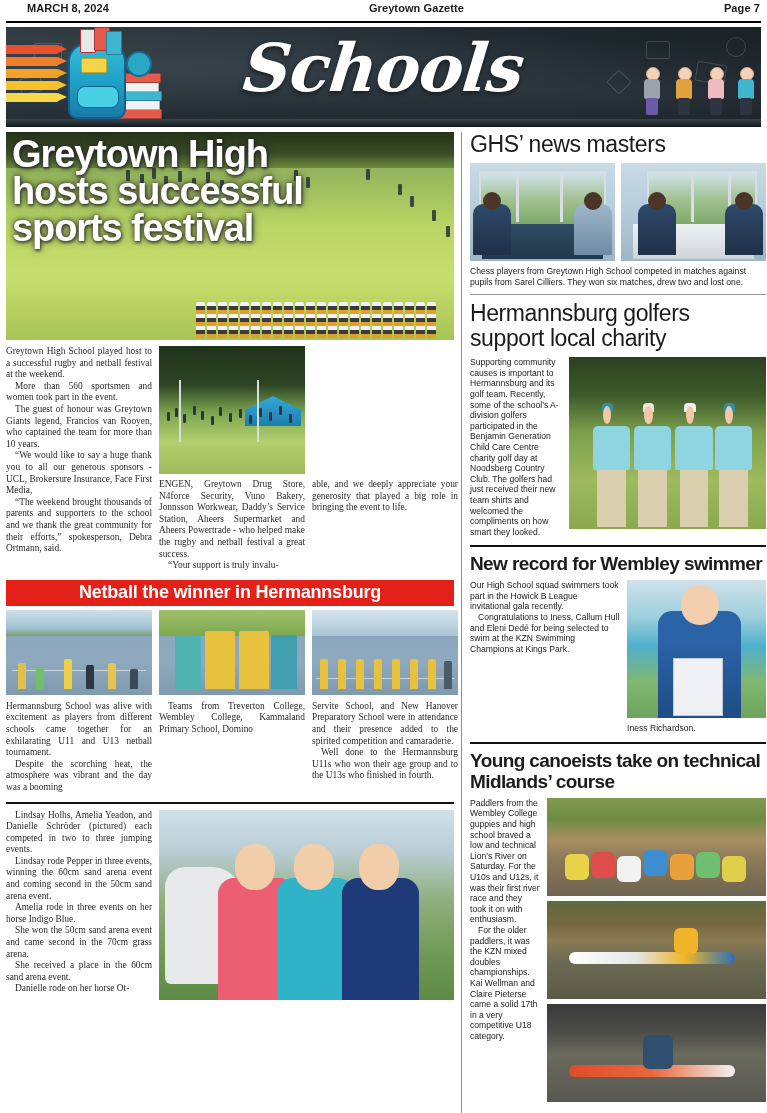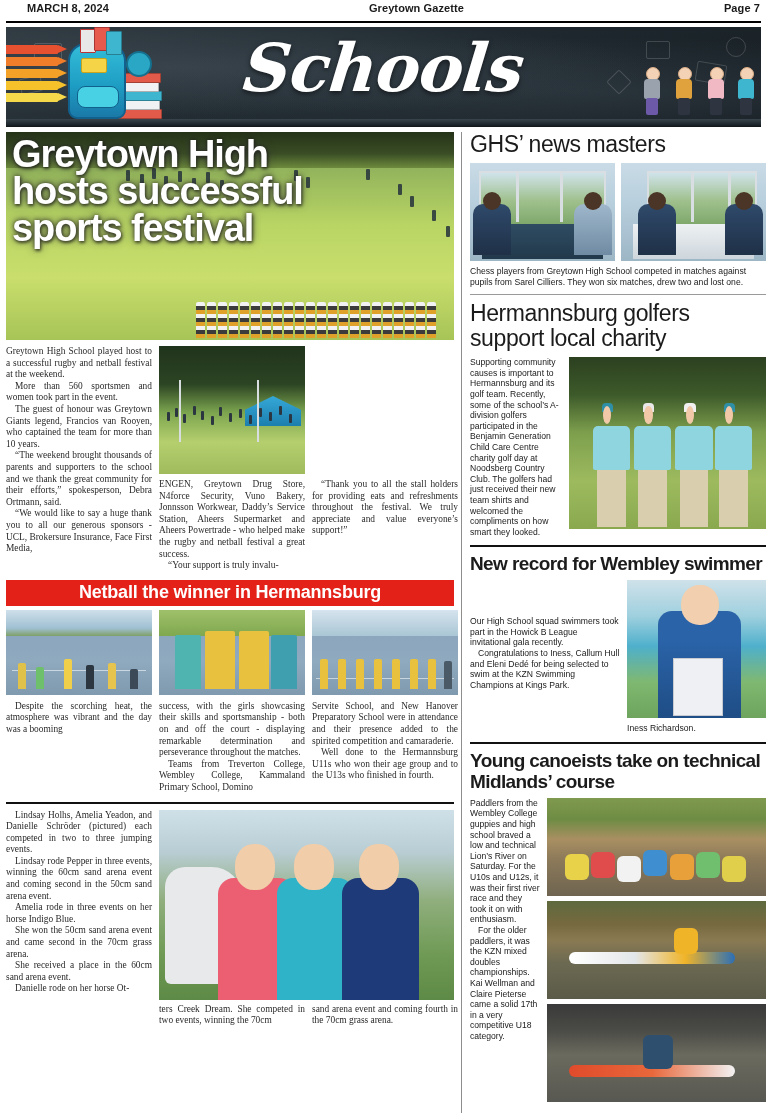--- a/index.html
+++ b/index.html
@@ -303,21 +303,21 @@
   .golf-text { width: 92px; flex: 0 0 92px; }
   .golf-photo { flex: 1 1 0; height: 172px; overflow: hidden; position: relative;
     background: linear-gradient(180deg,#2c4020 0%,#3d5a2a 22%,#7d9f4d 44%,#9dba5e 72%,#8aa94f 100%); }
   .golfer { position:absolute; bottom:2px; width:19%; height:72%; }
   .golfer .shirt { position:absolute; left:0; right:0; top:18%; height:36%; background:#8fd5e0; border-radius:5px 5px 2px 2px;}
   .golfer .pants { position:absolute; left:12%; right:12%; top:54%; bottom:0; background:#d9cfae;}
   .golfer .head { position:absolute; left:28%; top:2%; width:22%; height:15%; border-radius:50%; background:#f1c9a8;}
   .golfer .cap { position:absolute; left:24%; top:0; width:30%; height:7%; border-radius:4px 4px 0 0; background:#2f8fa6;}
 
   .swim-wrap { display: flex; gap: 7px; margin-top: 4px; }
-  .swim-text { width: 150px; flex: 0 0 150px; margin-top: 36px; }
+  .swim-text { width: 150px; flex: 0 0 150px; }
   .swim-right { flex: 1 1 0; }
   .swim-photo { height: 138px; overflow: hidden; position: relative;
     background: linear-gradient(180deg,#cfe2ea 0%,#9fd0de 26%,#4fb0cc 48%,#7fb870 74%,#6ea45e 100%); }
   .swimmer { position:absolute; left:22%; right:18%; bottom:0; top:22%;
     background: linear-gradient(180deg,#2a63a8 28%, #1f4d85 100%); border-radius: 14px 14px 0 0; }
   .swimmer .head { position:absolute; left:28%; top:-26px; width:38px; height:40px; border-radius:48%; background:#f2cfae; }
   .swimmer .cert { position:absolute; left:18%; bottom:2px; width:58%; height:52%; background:#eef0f3; border:1px solid #c8ccd0;}
 
   .canoe-wrap { display: flex; gap: 7px; margin-top: 3px; }
   .canoe-text { width: 70px; flex: 0 0 70px; }
@@ -463,22 +463,22 @@
             <div class="lp-player" style="left:231px;"></div>
         </div>
         <div class="headline-overlay">Greytown High hosts successful sports festival</div>
       </div>
 
       <div class="body3">
         <div class="bcol">
           <p class="art first">Greytown High School played host to a successful rugby and netball festival at the weekend.</p>
           <p class="art">More than 560 sportsmen and women took part in the event.</p>
           <p class="art">The guest of honour was Greytown Giants legend, Francios van Rooyen, who captained the team for more than 10 years.</p>
+          <p class="art">“We would like to say a huge thank you to all our generous sponsors - UCL, Brokersure Insurance, Face First Media,</p>
           <p class="art">“The weekend brought thousands of parents and supporters to the school and we thank the great community for their efforts,” spokesperson, Debra Ortmann, said.</p>
-          <p class="art">“We would like to say a huge thank you to all our generous sponsors - UCL, Brokersure Insurance, Face First Media,</p>
         </div>
         <div class="bcol">
           <div class="inline-photo">
             <div class="ip-tent"></div>
             <div class="ip-pole" style="left:20px;top:34px;height:62px;"></div>
             <div class="ip-pole" style="left:98px;top:34px;height:62px;"></div>
             <div class="ip-crowd">
               <div class="ip-p" style="left:8px;top:10px;"></div>
                 <div class="ip-p" style="left:16px;top:6px;"></div>
               <div class="ip-p" style="left:24px;top:12px;"></div>
@@ -493,21 +493,21 @@
                 <div class="ip-p" style="left:110px;top:10px;"></div>
               <div class="ip-p" style="left:120px;top:4px;"></div>
                 <div class="ip-p" style="left:130px;top:12px;"></div>
             </div>
           </div>
           <p class="art first">ENGEN, Greytown Drug Store, N4force Security, Vuno Bakery, Jonnsson Workwear, Daddy’s Service Station, Aheers Supermarket and Aheers Powertrade - who helped make the rugby and netball festival a great success.</p>
           <p class="art">“Your support is truly invalu-</p>
         </div>
         <div class="bcol">
           <div style="height:133px;"></div>
-          <p class="art">“Thank you to all the stall holders for providing eats and refreshments throughout the festival. We truly appreciate and value everyone’s support!”</p>
+          <p class="art first">able, and we deeply appreciate your generosity that played a big role in bringing the event to life.</p>
         </div>
       </div>
 
       <div class="red-banner" style="background:#e32119;">
         <span>Netball the winner in Hermannsburg</span>
       </div>
 
       <div class="photo-row">
         <div class="ph court">
           <div class="sky"></div>
@@ -535,24 +535,24 @@
           <div class="pl" style="left:62px;background:#e8c23f;height:30px;"></div>
           <div class="pl" style="left:80px;background:#e8c23f;height:30px;"></div>
           <div class="pl" style="left:98px;background:#e8c23f;height:30px;"></div>
           <div class="pl" style="left:116px;background:#e8c23f;height:30px;"></div>
           <div class="pl" style="left:132px;background:#4a5a66;height:28px;"></div>
         </div>
       </div>
 
       <div class="body3" style="margin-top:6px;">
         <div class="bcol">
+          <p class="art first">Hermannsburg School was alive with excitement as players from different schools came together for an exhilarating U11 and U13 netball tournament.</p>
           <p class="art">Despite the scorching heat, the atmosphere was vibrant and the day was a booming</p>
         </div>
         <div class="bcol">
-          <p class="art first">success, with the girls showcasing their skills and sportsmanship - both on and off the court - displaying remarkable determination and perseverance throughout the matches.</p>
           <p class="art">Teams from Treverton College, Wembley College, Kammaland Primary School, Domino</p>
         </div>
         <div class="bcol">
           <p class="art first">Servite School, and New Hanover Preparatory School were in attendance and their presence added to the spirited competition and camaraderie.</p>
           <p class="art">Well done to the Hermannsburg U11s who won their age group and to the U13s who finished in fourth.</p>
         </div>
       </div>
 
       <hr class="thick">
 
@@ -573,29 +573,20 @@
           </div>
           <div class="girl" style="left:40%;background:#2fb3c8;">
             <div class="head"></div>
           </div>
           <div class="girl" style="left:62%;background:#1e3a78;">
             <div class="head"></div>
           </div>
         </div>
       </div>
 
-      <div class="eq-bottom">
-        <div class="bc"></div>
-        <div class="bc">
-          <p class="art first">ters Creek Dream. She competed in two events, winning the 70cm</p>
-        </div>
-        <div class="bc">
-          <p class="art first">sand arena event and coming fourth in the 70cm grass arena.</p>
-        </div>
-      </div>
     </div>
 
     <div class="col-right">
 
       <h2 class="sec" style="margin-top:0;">GHS’ news masters</h2>
       <div class="rphoto-row">
         <div class="rp chessroom">
           <div class="win"></div>
           <div class="mullion" style="left:32%;"></div>
           <div class="mullion" style="left:62%;"></div>

